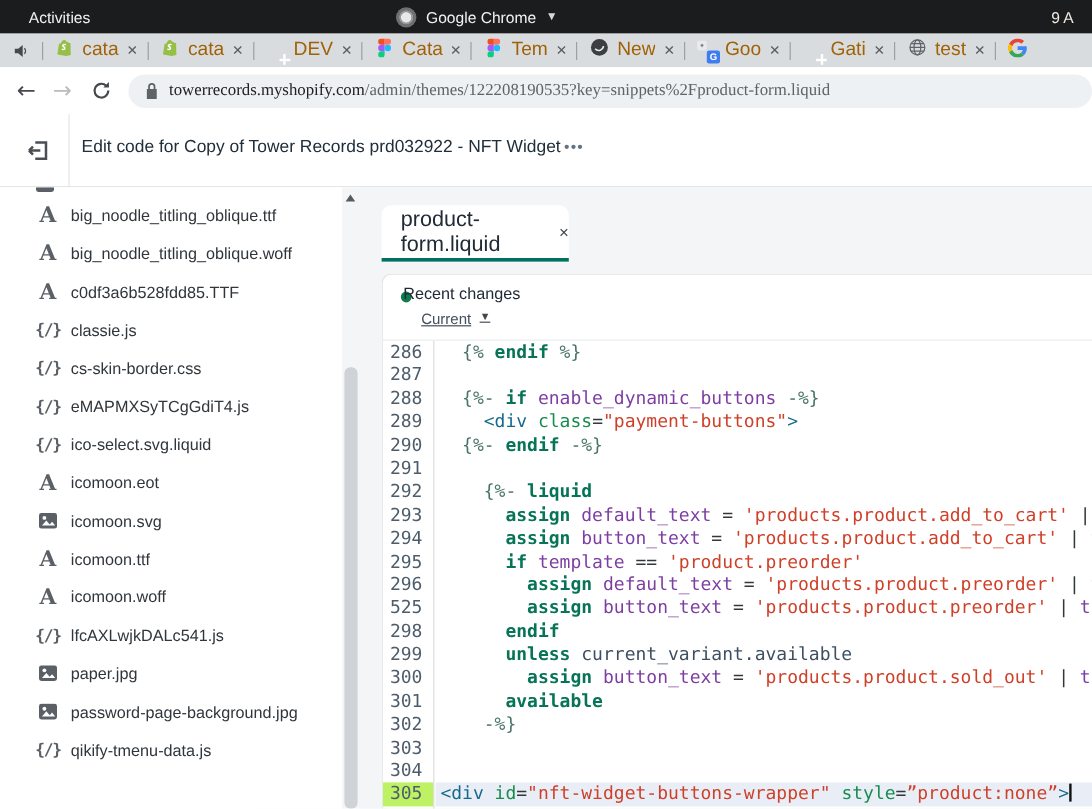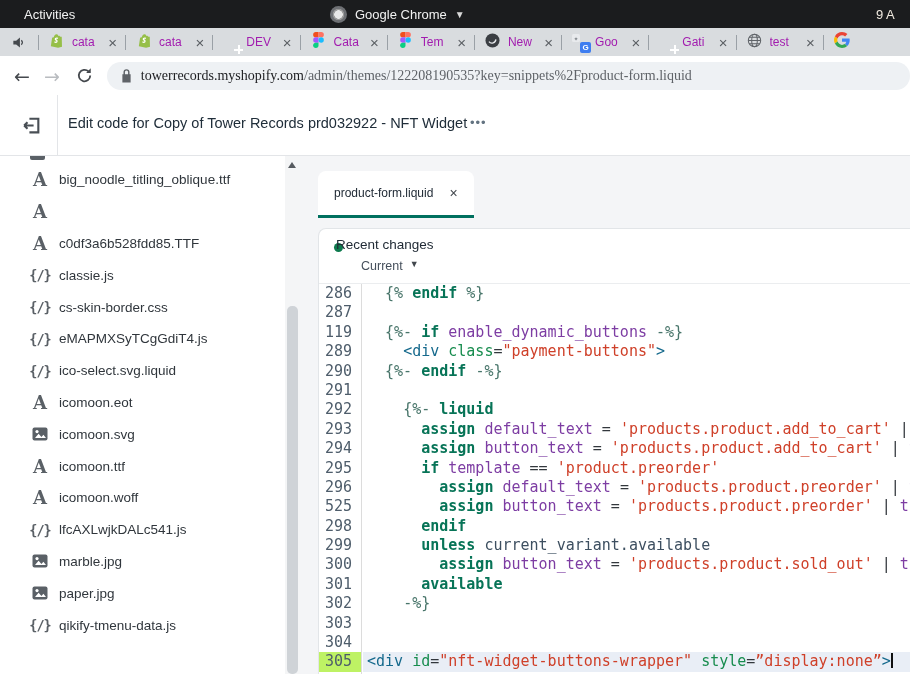--- a/index.html
+++ b/index.html
@@ -16,21 +16,21 @@
      background:radial-gradient(circle at 50% 50%, #e8e8e8 0 4px, #9a9a9a 4.5px 5.5px, #6e7074 6px 9px);}
   .caret-down{font-size:10px;color:#d8d8d8;}
   #clock{position:absolute;right:-6px;width:40px;text-align:left;color:#f0e9df;}
 
   
   #tabstrip{left:0;top:28px;width:910px;height:28px;background:#d9dcdf;display:flex;align-items:center;}
   #speaker{width:40px;display:flex;justify-content:center;align-items:center;}
   .tab{height:28px;display:flex;align-items:center;gap:7px;padding:0 8px 0 10px;width:90px;
        box-sizing:border-box;position:relative;}
   .tab .favicon{width:16px;height:16px;flex:0 0 16px;display:flex;align-items:center;justify-content:center;}
-  .tab .tlabel{font-size:12px;color:#a21caf;white-space:nowrap;overflow:hidden;flex:1;}
+  .tab .tlabel{font-size:16px;color:#a16207;white-space:nowrap;overflow:hidden;flex:1;}
   .tab .tclose{font-size:15px;color:#5a5e63;line-height:1;}
   .tsep{width:1px;height:15px;background:#9aa0a6;flex:0 0 1px;}
   .fav-greenplus{width:15px;height:15px;background:#129d58;border-radius:3px;position:relative;}
   .fav-greenplus::before,.fav-greenplus::after{content:"";position:absolute;background:#fff;}
   .fav-greenplus::before{left:6.5px;top:3px;width:2px;height:9px;}
   .fav-greenplus::after{left:3px;top:6.5px;width:9px;height:2px;}
   .fav-translate{width:15px;height:15px;position:relative;}
   .fav-translate .blue{position:absolute;left:0;top:0;width:11px;height:11px;background:#3e7df0;border-radius:2px;
       color:#fff;font-size:8px;font-weight:bold;display:flex;align-items:center;justify-content:center;}
   .fav-translate .grey{position:absolute;right:0;bottom:0;width:8px;height:8px;background:#e8eaed;border-radius:1.5px;
@@ -68,30 +68,30 @@
   
   #sb-scroll{position:absolute;left:285px;top:0;width:15px;height:518px;background:#f4f5f6;}
   #sb-up{position:absolute;left:3px;top:6px;width:0;height:0;border-left:4.5px solid transparent;
          border-right:4.5px solid transparent;border-bottom:6px solid #565b60;}
   #sb-thumb{position:absolute;left:2px;top:150px;width:11px;height:368px;background:#cfd3d7;border-radius:5px;}
 
   
   #main{left:300px;top:156px;width:610px;height:518px;background:#f4f5f7;}
   #editor-tab{position:absolute;left:18px;top:15px;width:156px;height:44px;background:#fff;
               border-radius:8px 8px 0 0;display:flex;align-items:center;}
-  #editor-tab .etlabel{font-size:12px;color:#212b36;margin-left:16px;}
+  #editor-tab .etlabel{font-size:18px;color:#212b36;margin-left:16px;}
   #editor-tab .etclose{margin-left:16px;color:#42474d;font-size:14px;}
   #tab-underline{position:absolute;left:18px;top:59px;width:156px;height:3px;}
   #editor-panel{position:absolute;left:18px;top:72px;width:600px;height:446px;background:#fff;
                 border:1px solid #e2e5e8;border-right:none;border-bottom:none;border-radius:8px 0 0 0;
                 box-sizing:border-box;overflow:hidden;}
   #recent-block{position:absolute;left:0;top:0;width:100%;height:55px;border-bottom:1px solid #ebedef;box-sizing:border-box;}
   #recent-dot{position:absolute;left:15px;top:14px;width:9px;height:9px;border-radius:50%;}
   #recent-label{position:absolute;left:17px;top:8px;font-size:13.5px;color:#212b36;}
-  #version-select{position:absolute;left:42px;top:30px;font-size:12.5px;color:#454f5b;display:flex;align-items:flex-start;gap:7px;}
+  #version-select{position:absolute;left:32px;top:30px;font-size:12.5px;color:#454f5b;display:flex;align-items:flex-start;gap:7px;text-decoration:underline;}
   #version-select .vcaret{font-size:9px;color:#42474d;}
 
   
   #code-area{position:absolute;left:0;top:55px;width:600px;height:391px;
              font-family:"DejaVu Sans Mono",monospace;font-size:15px;line-height:19.4px;}
   #gutter{position:absolute;left:0;top:0;width:43px;height:100%;border-right:1px solid #dcdcdc;box-sizing:border-box;}
   .gnum{text-align:right;padding-right:9px;color:#4e5d6b;height:19.4px;}
   .gnum.active{background:#bef264;}
   #codelines{position:absolute;left:44px;top:0;right:0;height:100%;}
   .cline{white-space:pre;padding-left:4px;height:19.4px;color:#24292e;}
@@ -271,20 +271,21 @@
 
 <div id="sidebar" class="abs">
   <div id="file-sliver"></div>
   <div id="filelist">
       <div class="file-row">
         <span class="ficon font">A</span>
         <span class="fname">big_noodle_titling_oblique.ttf</span>
       </div>
       <div class="file-row">
         <span class="ficon font">A</span>
+        <span class="fname">big_noodle_titling_oblique.woff</span>
       </div>
       <div class="file-row">
         <span class="ficon font">A</span>
         <span class="fname">c0df3a6b528fdd85.TTF</span>
       </div>
       <div class="file-row">
         <span class="ficon code">{/}</span>
         <span class="fname">classie.js</span>
       </div>
       <div class="file-row">
@@ -326,31 +327,31 @@
         <span class="fname">lfcAXLwjkDALc541.js</span>
       </div>
       <div class="file-row">
         <span class="ficon image">
           <svg width="16" height="14" viewBox="0 0 16 14">
             <rect x="0.5" y="0.5" width="15" height="13" rx="2" fill="#5a6066"></rect>
             <circle cx="5" cy="4.6" r="1.6" fill="#fff"></circle>
             <path fill="#fff" d="M3 11l3.6-4.2L9.4 10l2-2.2L14 11z"></path>
           </svg>
         </span>
-        <span class="fname">marble.jpg</span>
+        <span class="fname">paper.jpg</span>
       </div>
       <div class="file-row">
         <span class="ficon image">
           <svg width="16" height="14" viewBox="0 0 16 14">
             <rect x="0.5" y="0.5" width="15" height="13" rx="2" fill="#5a6066"></rect>
             <circle cx="5" cy="4.6" r="1.6" fill="#fff"></circle>
             <path fill="#fff" d="M3 11l3.6-4.2L9.4 10l2-2.2L14 11z"></path>
           </svg>
         </span>
-        <span class="fname">paper.jpg</span>
+        <span class="fname">password-page-background.jpg</span>
       </div>
       <div class="file-row">
         <span class="ficon code">{/}</span>
         <span class="fname">qikify-tmenu-data.js</span>
       </div>
     </div>
   <div id="sb-scroll">
     <div id="sb-up"></div>
     <div id="sb-thumb"></div>
   </div>
@@ -368,21 +369,21 @@
       <span id="recent-label">Recent changes</span>
       <span id="version-select">
         <span>Current</span>
         <span class="vcaret">▼</span>
       </span>
     </div>
     <div id="code-area">
       <div id="gutter">
           <div class="gnum">286</div>
           <div class="gnum">287</div>
-          <div class="gnum">119</div>
+          <div class="gnum">288</div>
           <div class="gnum">289</div>
           <div class="gnum">290</div>
           <div class="gnum">291</div>
           <div class="gnum">292</div>
           <div class="gnum">293</div>
           <div class="gnum">294</div>
           <div class="gnum">295</div>
           <div class="gnum">296</div>
           <div class="gnum">525</div>
           <div class="gnum">298</div>
@@ -407,17 +408,17 @@
           <div class="cline"><span>      </span><span class="tk-kw">if</span><span> </span><span class="tk-var">template</span><span> </span><span class="tk-op">==</span><span> </span><span class="tk-str">'product.preorder'</span></div>
           <div class="cline"><span>        </span><span class="tk-kw">assign</span><span> </span><span class="tk-var">default_text</span><span> </span><span class="tk-op">=</span><span> </span><span class="tk-str">'products.product.preorder'</span><span> </span><span class="tk-op">|</span><span> </span><span class="tk-var">t</span></div>
           <div class="cline"><span>        </span><span class="tk-kw">assign</span><span> </span><span class="tk-var">button_text</span><span> </span><span class="tk-op">=</span><span> </span><span class="tk-str">'products.product.preorder'</span><span> </span><span class="tk-op">|</span><span> </span><span class="tk-var">t</span></div>
           <div class="cline"><span>      </span><span class="tk-kw">endif</span></div>
           <div class="cline"><span>      </span><span class="tk-kw">unless</span><span> </span><span class="tk-obj">current_variant.available</span></div>
           <div class="cline"><span>        </span><span class="tk-kw">assign</span><span> </span><span class="tk-var">button_text</span><span> </span><span class="tk-op">=</span><span> </span><span class="tk-str">'products.product.sold_out'</span><span> </span><span class="tk-op">|</span><span> </span><span class="tk-var">t</span></div>
           <div class="cline"><span>      </span><span class="tk-kw">available</span></div>
           <div class="cline"><span>    </span><span class="tk-dl">-%}</span></div>
           <div class="cline"></div>
           <div class="cline"></div>
-          <div class="cline active"><span class="tk-tag">&lt;div</span><span> </span><span class="tk-attr">id</span><span class="tk-op">=</span><span class="tk-str">"nft-widget-buttons-wrapper"</span><span> </span><span class="tk-attr">style</span><span class="tk-op">=</span><span class="tk-str">”display:none”</span><span class="tk-tag">&gt;</span><span class="cursor"></span></div>
+          <div class="cline active"><span class="tk-tag">&lt;div</span><span> </span><span class="tk-attr">id</span><span class="tk-op">=</span><span class="tk-str">"nft-widget-buttons-wrapper"</span><span> </span><span class="tk-attr">style</span><span class="tk-op">=</span><span class="tk-str">”product:none”</span><span class="tk-tag">&gt;</span><span class="cursor"></span></div>
         </div>
     </div>
   </div>
 </div>
 
 </body></html>

